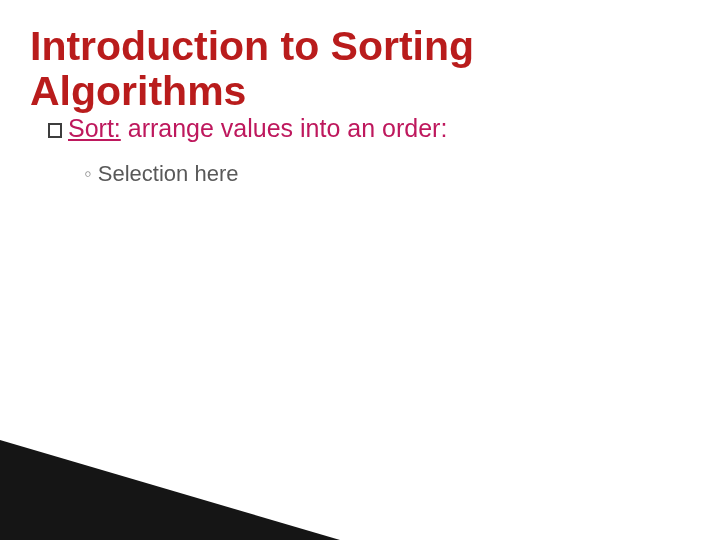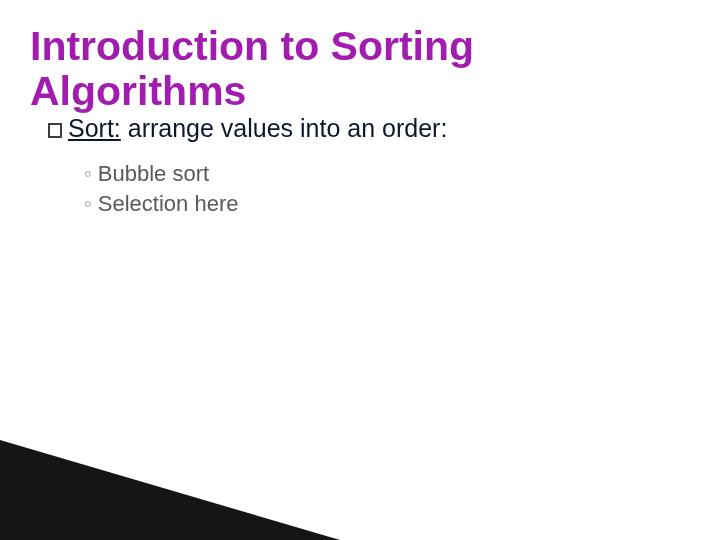--- a/index.html
+++ b/index.html
@@ -19,34 +19,34 @@
     height: 540px;
     box-sizing: border-box;
   }
   .title {
     position: absolute;
     top: 24px;
     left: 30px;
     right: 20px;
     font-size: 41px;
     font-weight: 700;
-    color: #a21caf;
+    color: #b91c1c;
     line-height: 1.1;
   }
   .body {
     position: absolute;
     top: 110px;
     left: 48px;
     right: 40px;
   }
   .bullet {
     font-size: 25px;
     margin-top: 4px;
     margin-bottom: 4px;
-    color: #0f172a;
+    color: #be185d;
   }
   .bullet .square {
     display: inline-block;
     width: 14px;
     height: 15px;
     border: 2px solid #3d3d3d;
     box-sizing: border-box;
     margin-right: 6px;
     vertical-align: baseline;
     position: relative;
@@ -92,21 +92,20 @@
 
   <div class="body">
 
     <div class="bullet">
       <span class="square"></span><span class="lead underlined">Sort:</span><span> arrange values into an order:</span>
     </div>
 
     <div class="gap"></div>
 
     <div class="sub-list">
-      <div class="sub-item"><span class="oguill">◦</span><span>Bubble sort</span></div>
       <div class="sub-item"><span class="oguill">◦</span><span>Selection here</span></div>
     </div>
 
   </div>
 
   <svg class="wedge" viewBox="0 0 340 110" preserveAspectRatio="none">
     <polygon points="0,110 0,95 260,110" fill="#bfbfbf"></polygon>
     <polygon points="0,110 0,55 310,110" fill="#7a7a7a"></polygon>
     <polygon points="0,110 0,10 340,110" fill="#151515"></polygon>
   </svg>

